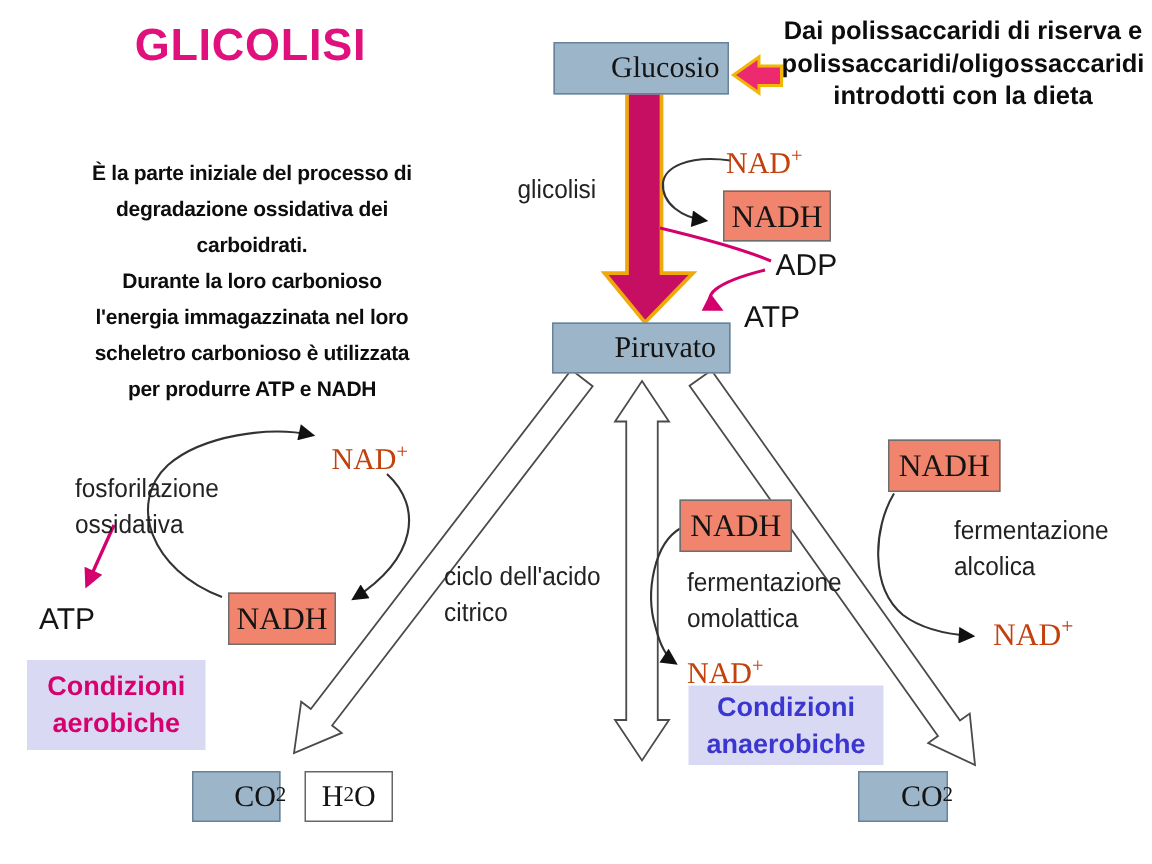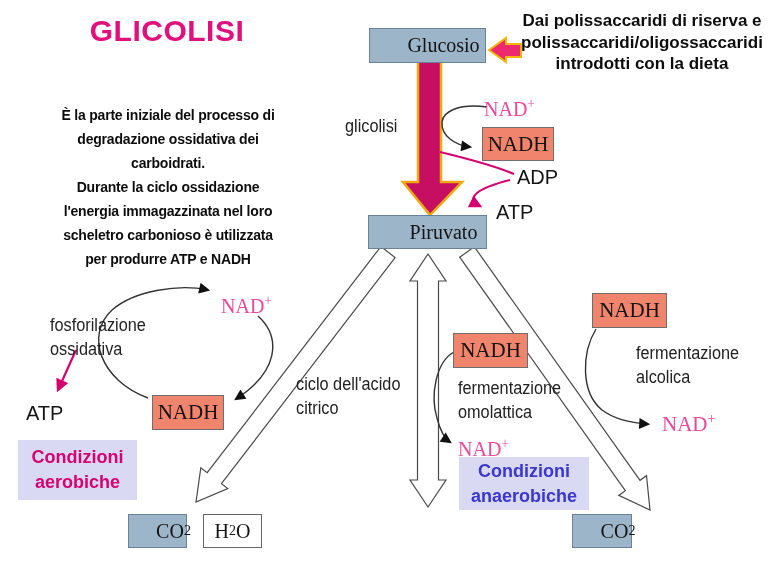--- a/index.html
+++ b/index.html
@@ -12,21 +12,21 @@
   .note{font-weight:bold;font-size:17px;line-height:21.5px;color:#0d0d0d;text-align:left;}
   .box{display:flex;align-items:center;justify-content:center;
        font-family:"Liberation Serif",serif;font-size:20px;color:#141414;box-sizing:border-box;}
   .blue{background:#9db5c8;border:1px solid #69819a;padding-left:32px;}
   .salmon{background:#f0846c;border:1px solid #6e6e6e;font-size:21px;}
   .whitebox{background:#ffffff;border:1px solid #666;}
   .cond{display:flex;flex-direction:column;align-items:center;justify-content:center;
         background:#d9d9f3;font-weight:bold;font-size:18px;line-height:25px;}
   .cond.aero{color:#d6006f;}
   .cond.anaero{color:#3a36cf;}
-  .serif-lbl{font-family:"Liberation Serif",serif;font-size:20px;color:#ec4899;}
+  .serif-lbl{font-family:"Liberation Serif",serif;font-size:20px;color:#c2410c;}
   .sans-lbl{font-size:19px;color:#141414;}
   .small-lbl{font-size:17.5px;line-height:24px;color:#222;transform:scaleX(.93);transform-origin:0 0;}
   sup{font-size:68%;}
   sub{font-size:70%;}
 </style>
 </head>
 <body>
 
 <div class="stage">
 
@@ -61,21 +61,21 @@
     <path d="M 454,352 C 436,362 430,395 437,418 C 440,430 444,438 450,442" fill="none" stroke="#333" stroke-width="1.4" marker-end="url(#mb)"></path>
 
     <path d="M 596,329 C 582,352 580,392 602,410 C 614,419 632,423 648,424" fill="none" stroke="#333" stroke-width="1.4" marker-end="url(#mb)"></path>
   </svg>
 
   <div class="abs title" style="left:0;top:14px;width:334px;">GLICOLISI</div>
   <div class="abs desc" style="left:2px;top:59px;width:332px;">
     <div>È la parte iniziale del processo di</div>
     <div>degradazione ossidativa  dei</div>
     <div>carboidrati.</div>
-    <div>Durante la ciclo ossidazione</div>
+    <div>Durante la loro carbonioso</div>
     <div>l'energia immagazzinata nel loro</div>
     <div>scheletro carbonioso è utilizzata</div>
     <div>per produrre ATP e NADH</div>
   </div>
 
   <div class="abs note" style="left:517px;top:10px;width:250px;text-align:center;">
     <div>Dai polissaccaridi di riserva e</div>
     <div>polissaccaridi/oligossaccaridi</div>
     <div>introdotti con la dieta</div>
   </div>

